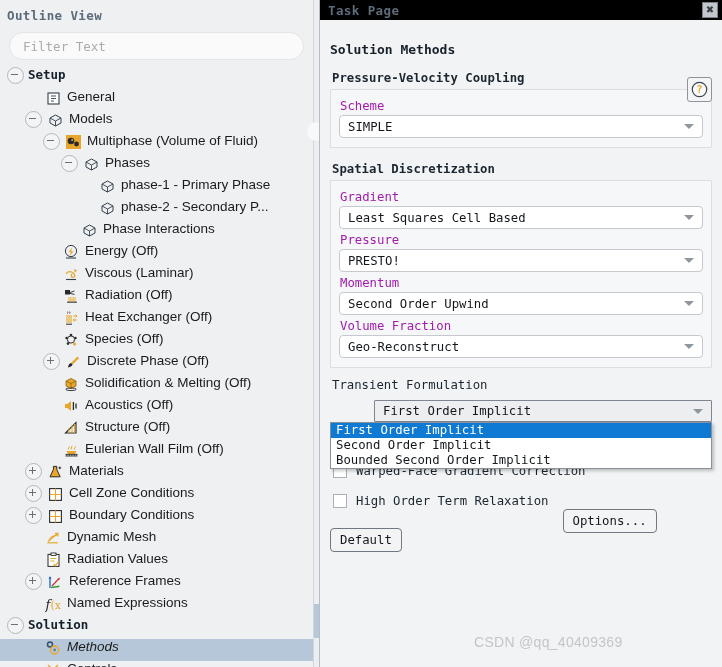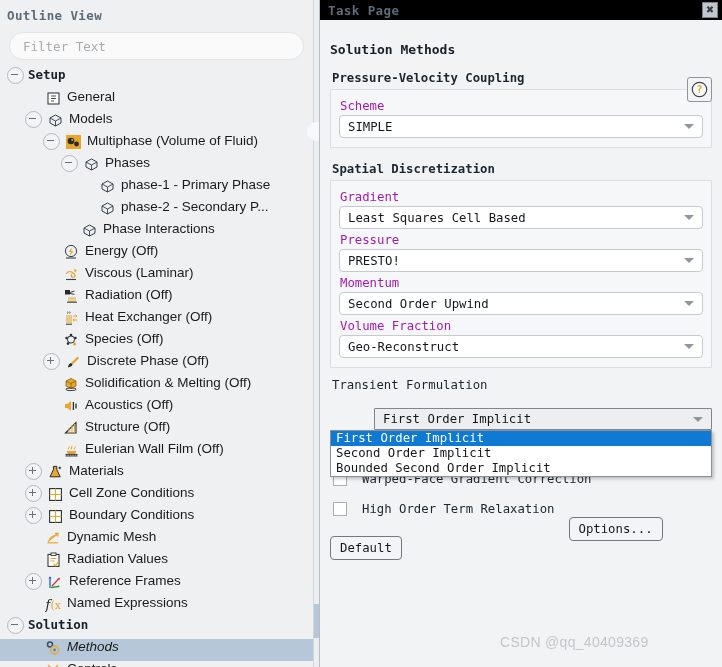--- a/index.html
+++ b/index.html
@@ -136,21 +136,21 @@
   .caret{
     width:0;height:0;border-left:5px solid transparent;border-right:5px solid transparent;
     border-top:5px solid #8f979e;margin-right:2px;
   }
   .grp-label{
     font-family:"DejaVu Sans Mono","Liberation Mono",monospace;
     font-size:12.3px;color:#1b2630;margin:10px 0 2px 2px;
   }
 
   
-  .transient-wrap{position:relative;margin-top:16px;padding-left:44px;}
+  .transient-wrap{position:relative;margin-top:8px;padding-left:44px;}
   .combo.open{
     border:1px solid #7e8691;background:#eceef0;border-radius:1px;height:22px;
   }
   .dropdown{
     position:absolute;left:0;top:22px;width:100%;
     background:#ffffff;border:1px solid #8b9198;box-sizing:border-box;
     box-shadow:2px 2px 3px rgba(0,0,0,0.22);
     z-index:20;
   }
   .dd-item{
@@ -161,36 +161,36 @@
   .dd-item.hl{background:#0e7ad4;color:#ffffff;}
 
   .chk-row{display:flex;align-items:center;height:23px;margin-top:7px;}
   .chk{
     width:14px;height:14px;border:1px solid #aab0b6;background:#ffffff;
     flex:0 0 auto;margin-left:3px;margin-right:9px;box-sizing:border-box;
   }
   .chk.dis{border-color:#c8ccd0;background:#f3f4f5;}
   .chk-lbl{
     font-family:"DejaVu Sans Mono","Liberation Mono",monospace;
-    font-size:12.3px;color:#1b2630;margin-left:6px;
+    font-size:12.3px;color:#1b2630;
   }
   .chk-lbl.dis{color:#b2b7bc;}
   .btn{
     border:1px solid #707882;border-radius:4px;background:#f3f4f5;
     font-family:"DejaVu Sans Mono","Liberation Mono",monospace;
     font-size:12.3px;color:#14181c;
     padding:4px 9px;display:inline-block;
   }
   .options-btn{margin-left:14px;margin-top:40px;}
   .default-row{margin-top:16px;}
 
   .watermark{
     position:absolute;left:474px;top:634px;
     font-family:"Liberation Sans",sans-serif;font-size:14px;
-    color:#c3c6c9;letter-spacing:0.3px;white-space:nowrap;margin-left:26px;
+    color:#c3c6c9;letter-spacing:0.3px;white-space:nowrap;
   }
 </style>
 </head>
 <body>
 
 <div class="app">
 
   <div class="outline">
     <div class="outline-title">Outline View</div>
 

